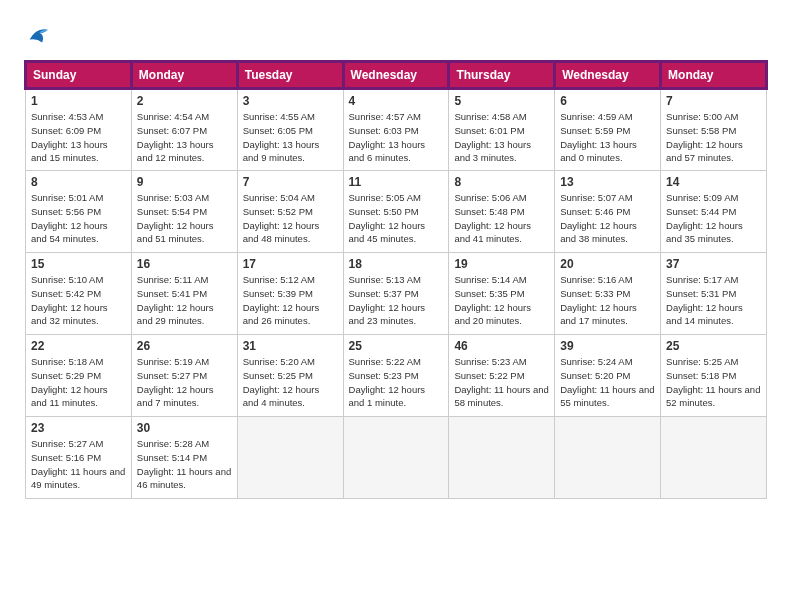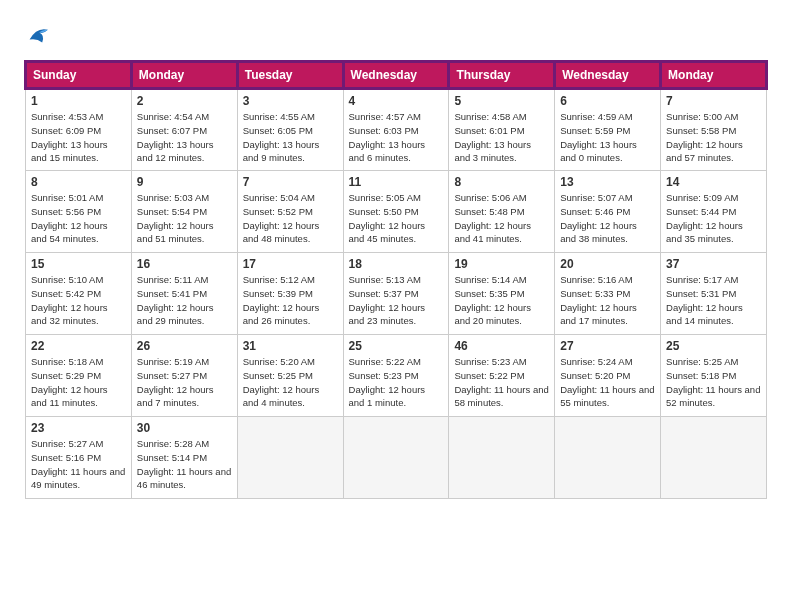--- a/index.html
+++ b/index.html
@@ -233,21 +233,21 @@
           </td>
           <td>
             <span class="day-num">25</span>
             <div class="day-info">Sunrise: 5:22 AM<br>Sunset: 5:23 PM<br>Daylight: 12 hours and 1 minute.</div>
           </td>
           <td>
             <span class="day-num">46</span>
             <div class="day-info">Sunrise: 5:23 AM<br>Sunset: 5:22 PM<br>Daylight: 11 hours and 58 minutes.</div>
           </td>
           <td>
-            <span class="day-num">27</span>
+            <span class="day-num">39</span>
             <div class="day-info">Sunrise: 5:24 AM<br>Sunset: 5:20 PM<br>Daylight: 11 hours and 55 minutes.</div>
           </td>
           <td>
             <span class="day-num">25</span>
             <div class="day-info">Sunrise: 5:25 AM<br>Sunset: 5:18 PM<br>Daylight: 11 hours and 52 minutes.</div>
           </td>
         </tr>
         <tr>
           <td>
             <span class="day-num">23</span>

